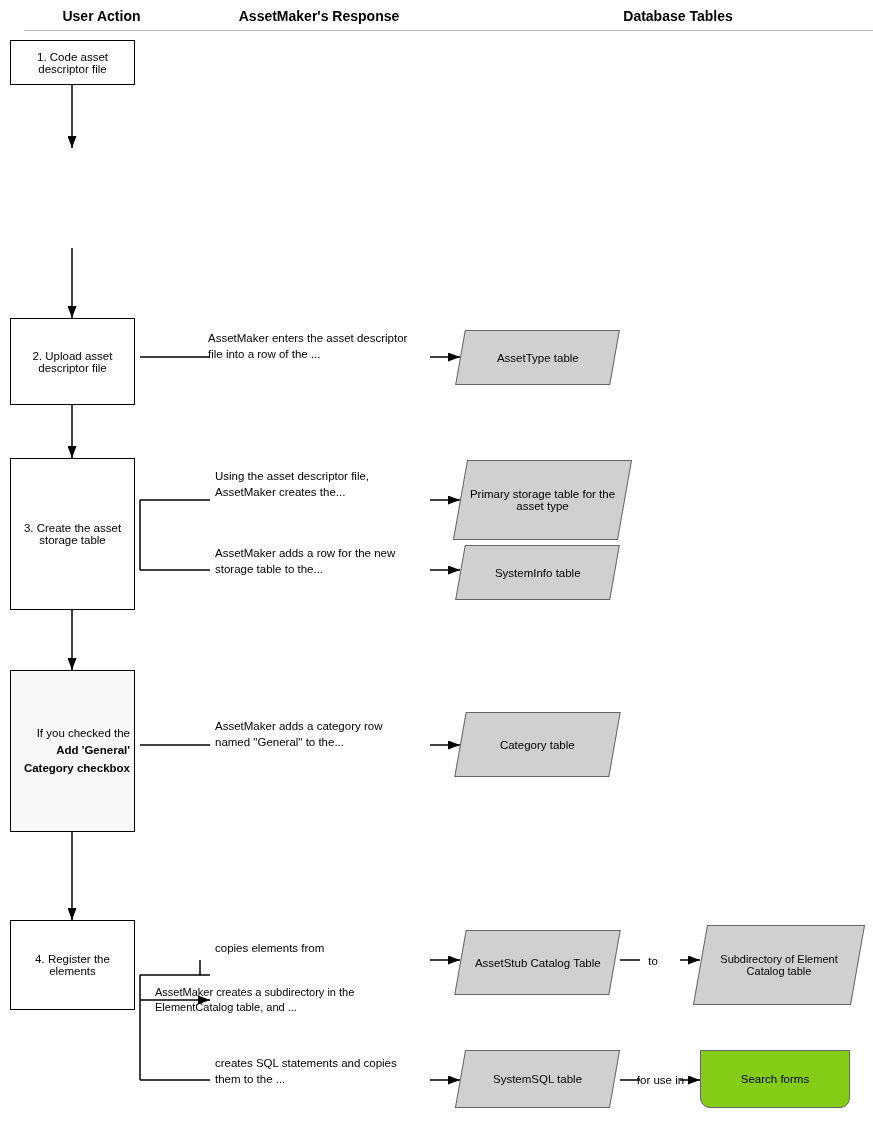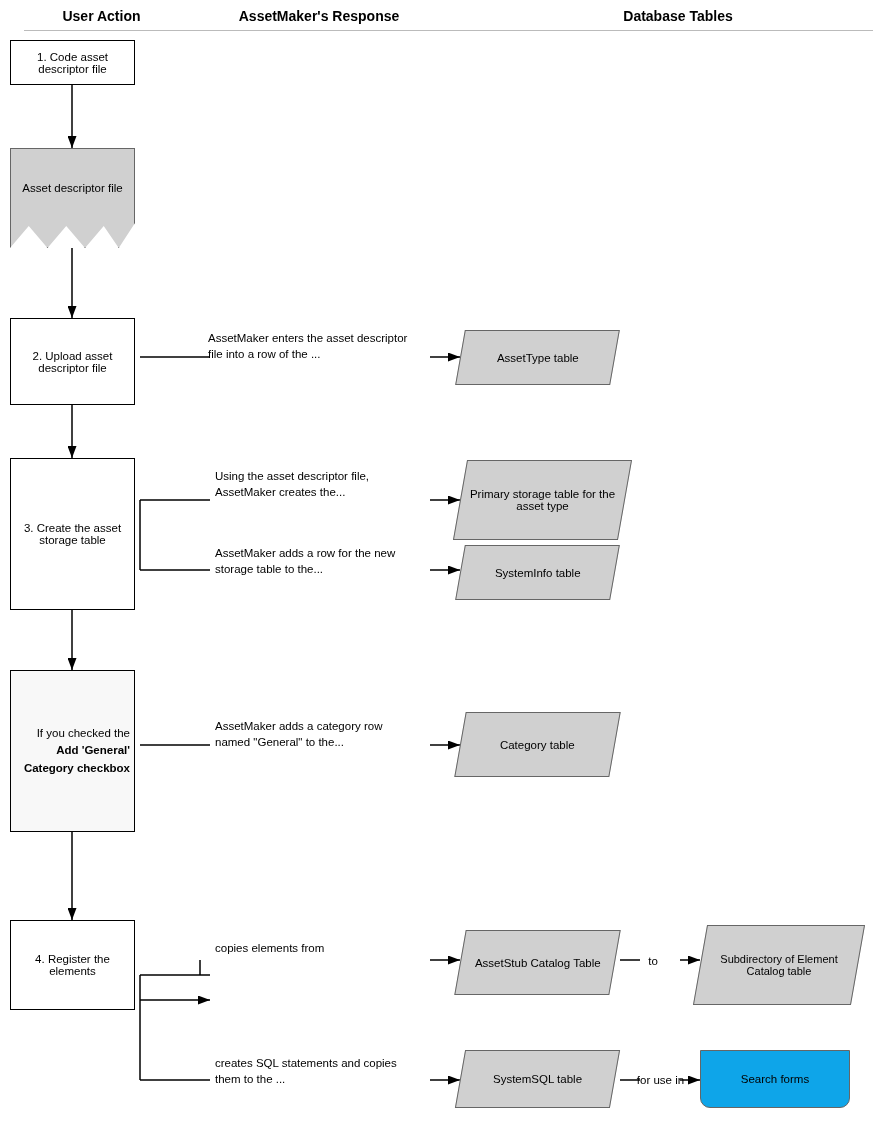--- a/index.html
+++ b/index.html
@@ -124,23 +124,20 @@
   <div class="header-row" style="position:absolute;top:0;left:0;width:873px;display:flex;border-bottom:1px solid #bbb;padding-bottom:6px;margin-left:24px;">
     <div class="header-col header-col-1" style="width:155px;font-size:14px;font-weight:bold;text-align:center;">User Action</div>
     <div class="header-col header-col-2" style="width:280px;font-size:14px;font-weight:bold;text-align:center;">AssetMaker's Response</div>
     <div class="header-col header-col-3" style="width:438px;font-size:14px;font-weight:bold;text-align:center;">Database Tables</div>
   </div>
 
   <div class="box-rect" style="left:10px;top:40px;width:125px;height:45px;background:#fff;">
     <span>1. Code asset descriptor file</span>
   </div>
 
-  <div style="position:absolute;left:10px;top:148px;width:125px;height:100px;background:#d0d0d0;border:1px solid #666;display:flex;align-items:center;justify-content:center;text-align:center;font-size:11.5px;clip-path: polygon(0% 0%, 100% 0%, 100% 75%, 87% 100%, 75% 78%, 60% 100%, 45% 78%, 30% 100%, 15% 78%, 0% 100%);">
-    <span style="padding-bottom:20px;">Asset descriptor file</span>
-  </div>
 
   <div class="box-rect" style="left:10px;top:318px;width:125px;height:87px;background:#fff;">
     <span>2. Upload asset descriptor file</span>
   </div>
 
   <div class="text-label" style="left:208px;top:330px;width:200px;">AssetMaker enters the asset descriptor file into a row of the  ...</div>
 
   <div style="position:absolute;left:460px;top:330px;width:155px;height:55px;background:#d0d0d0;border:1px solid #666;transform:skewX(-10deg);display:flex;align-items:center;justify-content:center;text-align:center;">
     <span style="transform:skewX(10deg);display:block;font-size:11.5px;">AssetType table</span>
   </div>
@@ -182,26 +179,29 @@
   <div style="position:absolute;left:460px;top:930px;width:155px;height:65px;background:#d0d0d0;border:1px solid #666;transform:skewX(-10deg);display:flex;align-items:center;justify-content:center;text-align:center;">
     <span style="transform:skewX(10deg);display:block;font-size:11.5px;">AssetStub Catalog Table</span>
   </div>
 
   <div class="text-label" style="left:638px;top:953px;width:30px;text-align:center;">to</div>
 
   <div style="position:absolute;left:700px;top:925px;width:158px;height:80px;background:#d0d0d0;border:1px solid #666;transform:skewX(-10deg);display:flex;align-items:center;justify-content:center;text-align:center;">
     <span style="transform:skewX(10deg);display:block;font-size:11px;">Subdirectory of Element Catalog table</span>
   </div>
 
+  <div class="text-label" style="left:155px;top:985px;width:240px;font-size:11px;">
+    <span>AssetMaker creates a subdirectory in the ElementCatalog table, and ...</span>
+  </div>
 
   <div class="text-label" style="left:215px;top:1055px;width:210px;">creates SQL statements and copies them to the ...</div>
 
   <div style="position:absolute;left:460px;top:1050px;width:155px;height:58px;background:#d0d0d0;border:1px solid #666;transform:skewX(-10deg);display:flex;align-items:center;justify-content:center;text-align:center;">
     <span style="transform:skewX(10deg);display:block;font-size:11.5px;">SystemSQL table</span>
   </div>
 
   <div class="text-label" style="left:628px;top:1072px;width:65px;text-align:center;">for use in</div>
 
-  <div style="position:absolute;left:700px;top:1050px;width:150px;height:58px;background:#0ea5e9;border:1px solid #666;display:flex;align-items:center;justify-content:center;text-align:center;font-size:11.5px;border-radius:0 0 10px 10px;">
+  <div style="position:absolute;left:700px;top:1050px;width:150px;height:58px;background:#84cc16;border:1px solid #666;display:flex;align-items:center;justify-content:center;text-align:center;font-size:11.5px;border-radius:0 0 10px 10px;">
     <span>Search forms</span>
   </div>
 
 </div>
 
 </body></html>

